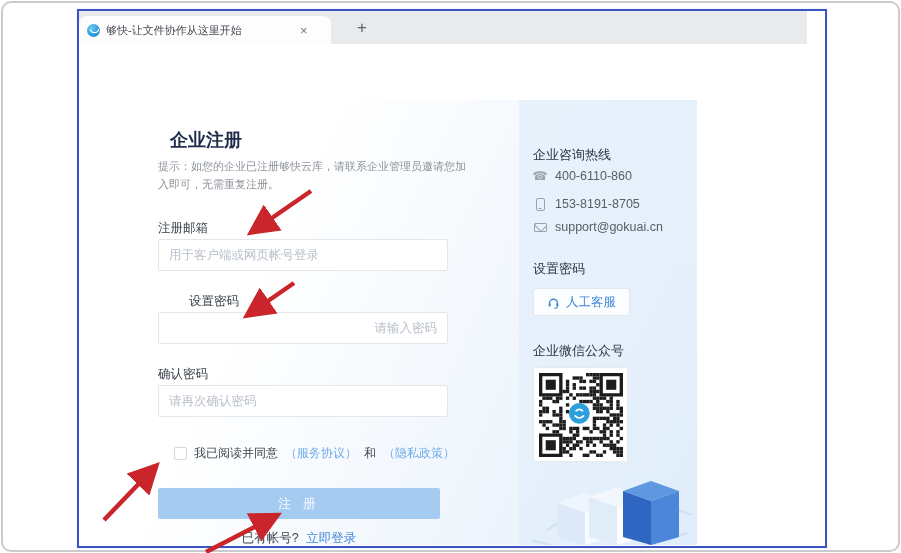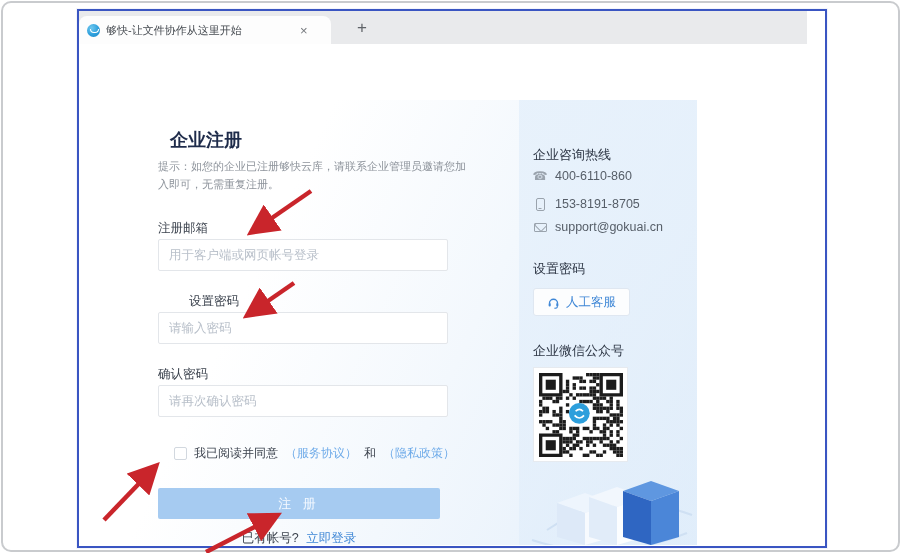--- a/index.html
+++ b/index.html
@@ -355,21 +355,21 @@
         </g>
       </svg>
 
       <div class="form-title">企业注册</div>
       <div class="form-hint">提示：如您的企业已注册够快云库，请联系企业管理员邀请您加入即可，无需重复注册。</div>
 
       <div class="field-label" style="top:120px;">注册邮箱</div>
       <input class="text-input" style="top: 139px;" type="text" placeholder="用于客户端或网页帐号登录">
 
       <div class="field-label" style="top:193px;margin-left:31px;">设置密码</div>
-      <input class="text-input" style="top: 212px;" type="password" placeholder="请输入密码">
+      <input class="text-input" style="top: 212px; text-align: right;" type="password" placeholder="请输入密码">
 
       <div class="field-label" style="top:266px;">确认密码</div>
       <input class="text-input" style="top: 285px;" type="password" placeholder="请再次确认密码">
 
       <div class="agree-row">
         <span class="checkbox"></span>
         <span>我已阅读并同意</span>
         <a class="agree-link">（服务协议）</a>
         <span>和</span>
         <a class="agree-link">（隐私政策）</a>

